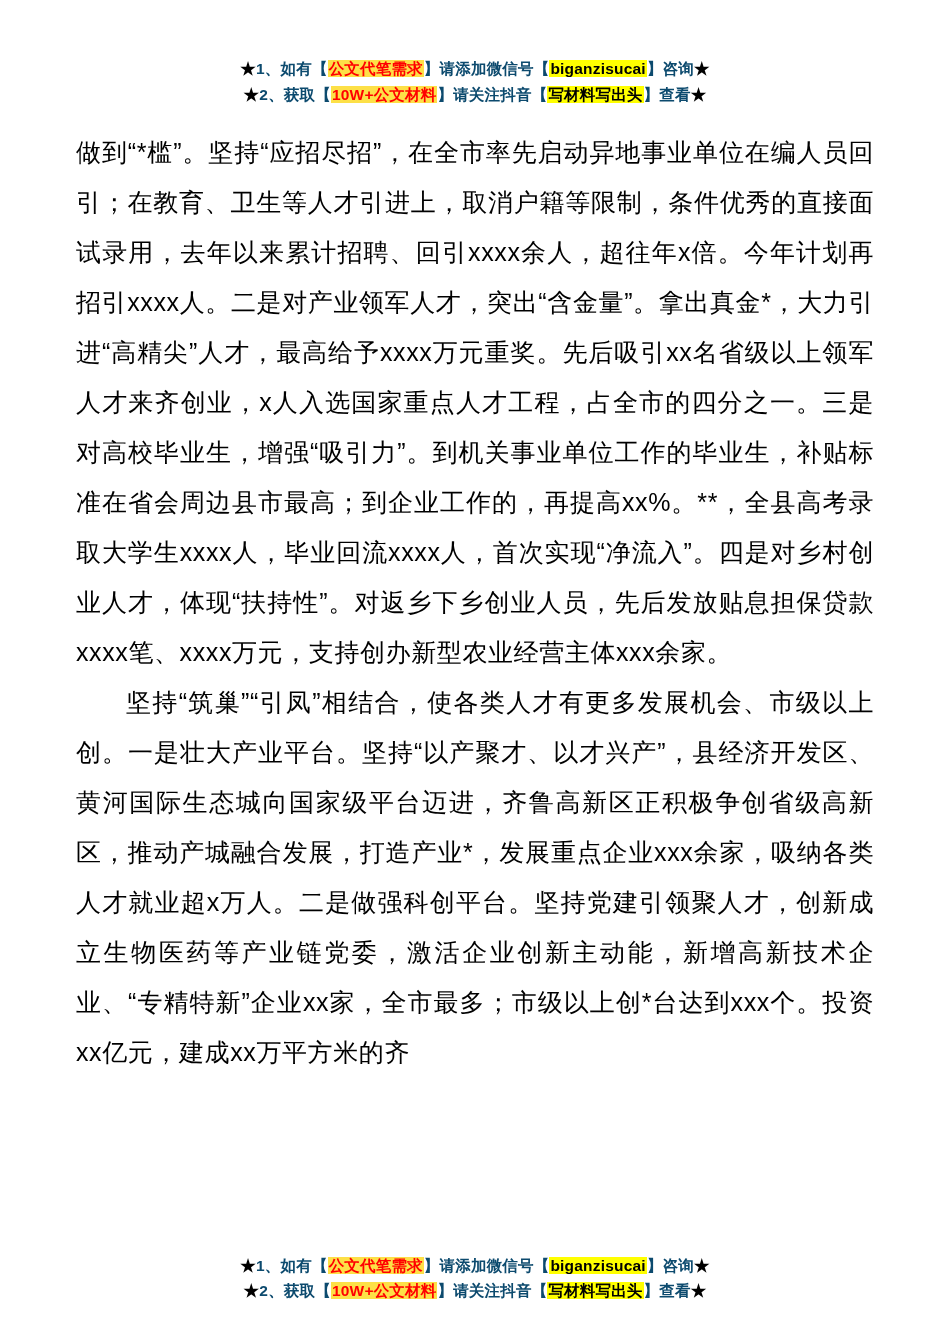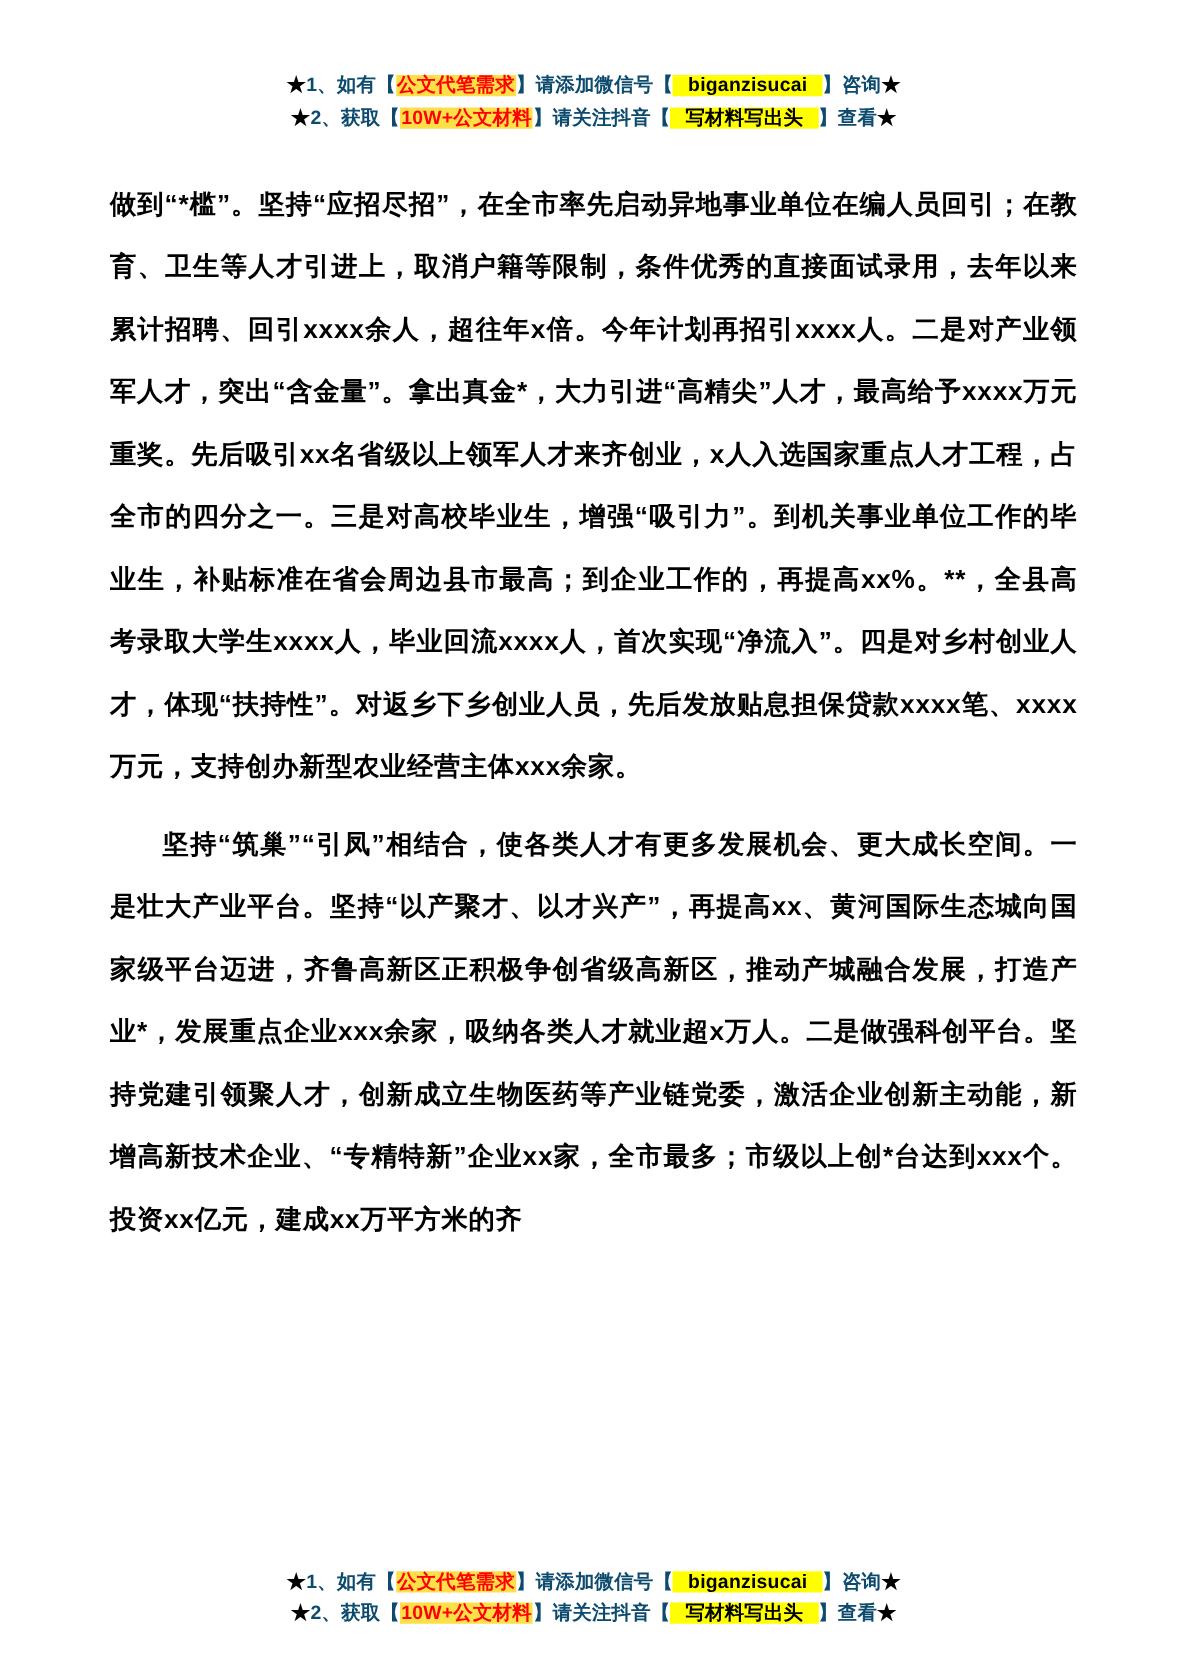--- a/index.html
+++ b/index.html
@@ -40,39 +40,38 @@
   }
   .promo .star { color: #000; }
   .promo .hl-red {
     background: #fde047;
     color: #ff0000;
     padding: 0 1px;
   }
   .promo .hl-black {
     background: #ffff00;
     color: #000000;
-    padding: 0 12px;
+    padding: 0 1px;
   }
   .promo .plain { color: #0c4a6e; }
   .promo-line { display: block; }
 
   
   .content {
     flex: 1 1 auto;
     padding-top: 6px;
   }
   p.para {
-    margin: 12px;
-    font-size: 21px;
+    margin: 0;
+    font-size: 25px;
     line-height: 50px;
     text-align: justify;
     text-justify: inter-ideograph;
     letter-spacing: 0.6px;
     color: #000000;
-    font-weight: bold;
   }
   p.indent {
     text-indent: 2em;
   }
 </style>
 </head>
 <body>
 
 <div class="page">
 
@@ -80,21 +79,21 @@
     <div class="promo-line">
       <span class="star">★</span><span class="plain">1、如有</span><span class="plain">【</span><span class="hl-red">公文代笔需求</span><span class="plain">】</span><span class="plain">请添加微信号</span><span class="plain">【</span><span class="hl-black">biganzisucai</span><span class="plain">】</span><span class="plain">咨询</span><span class="star">★</span>
     </div>
     <div class="promo-line">
       <span class="star">★</span><span class="plain">2、获取</span><span class="plain">【</span><span class="hl-red">10W+公文材料</span><span class="plain">】</span><span class="plain">请关注抖音</span><span class="plain">【</span><span class="hl-black">写材料写出头</span><span class="plain">】</span><span class="plain">查看</span><span class="star">★</span>
     </div>
   </div>
 
   <div class="content">
     <p class="para">做到“*槛”。坚持“应招尽招”，在全市率先启动异地事业单位在编人员回引；在教育、卫生等人才引进上，取消户籍等限制，条件优秀的直接面试录用，去年以来累计招聘、回引xxxx余人，超往年x倍。今年计划再招引xxxx人。二是对产业领军人才，突出“含金量”。拿出真金*，大力引进“高精尖”人才，最高给予xxxx万元重奖。先后吸引xx名省级以上领军人才来齐创业，x人入选国家重点人才工程，占全市的四分之一。三是对高校毕业生，增强“吸引力”。到机关事业单位工作的毕业生，补贴标准在省会周边县市最高；到企业工作的，再提高xx%。**，全县高考录取大学生xxxx人，毕业回流xxxx人，首次实现“净流入”。四是对乡村创业人才，体现“扶持性”。对返乡下乡创业人员，先后发放贴息担保贷款xxxx笔、xxxx万元，支持创办新型农业经营主体xxx余家。</p>
-    <p class="para indent">坚持“筑巢”“引凤”相结合，使各类人才有更多发展机会、更大成长空间。一是壮大产业平台。坚持“以产聚才、以才兴产”，再提高xx、黄河国际生态城向国家级平台迈进，齐鲁高新区正积极争创省级高新区，推动产城融合发展，打造产业*，发展重点企业xxx余家，吸纳各类人才就业超x万人。二是做强科创平台。坚持党建引领聚人才，创新成立生物医药等产业链党委，激活企业创新主动能，新增高新技术企业、“专精特新”企业xx家，全市最多；市级以上创*台达到xxx个。投资xx亿元，建成xx万平方米的齐</p>
+    <p class="para indent">坚持“筑巢”“引凤”相结合，使各类人才有更多发展机会、市级以上创。一是壮大产业平台。坚持“以产聚才、以才兴产”，县经济开发区、黄河国际生态城向国家级平台迈进，齐鲁高新区正积极争创省级高新区，推动产城融合发展，打造产业*，发展重点企业xxx余家，吸纳各类人才就业超x万人。二是做强科创平台。坚持党建引领聚人才，创新成立生物医药等产业链党委，激活企业创新主动能，新增高新技术企业、“专精特新”企业xx家，全市最多；市级以上创*台达到xxx个。投资xx亿元，建成xx万平方米的齐</p>
   </div>
 
   <div class="promo promo-bottom">
     <div class="promo-line">
       <span class="star">★</span><span class="plain">1、如有</span><span class="plain">【</span><span class="hl-red">公文代笔需求</span><span class="plain">】</span><span class="plain">请添加微信号</span><span class="plain">【</span><span class="hl-black">biganzisucai</span><span class="plain">】</span><span class="plain">咨询</span><span class="star">★</span>
     </div>
     <div class="promo-line">
       <span class="star">★</span><span class="plain">2、获取</span><span class="plain">【</span><span class="hl-red">10W+公文材料</span><span class="plain">】</span><span class="plain">请关注抖音</span><span class="plain">【</span><span class="hl-black">写材料写出头</span><span class="plain">】</span><span class="plain">查看</span><span class="star">★</span>
     </div>
   </div>

